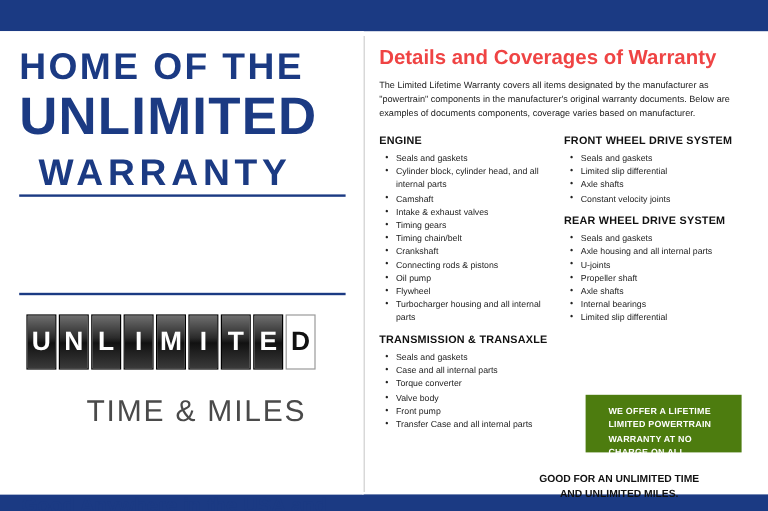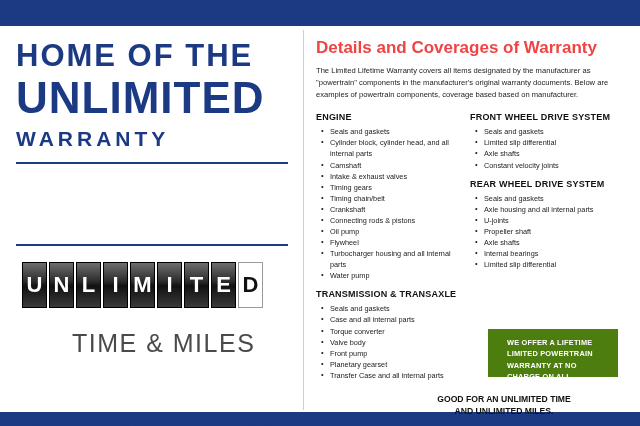--- a/index.html
+++ b/index.html
@@ -75,24 +75,25 @@
     letter-spacing: 2px;
     display: block;
   }
   .headline .l2 {
     font-size: 44px;
     letter-spacing: 1px;
     display: block;
     margin-top: 5px;
   }
   .headline .l3 {
-    font-size: 21px;
+    font-size: 31px;
     letter-spacing: 4px;
     display: block;
     margin-top: 8px;
+    margin-left: 16px;
   }
   .rule {
     position: absolute;
     left: 16px;
     width: 272px;
     height: 2px;
     background: #1b3a83;
   }
   .rule-top { top: 136px; }
   .rule-bot { top: 218px; }
@@ -200,21 +201,21 @@
     color: #ffffff;
     font-size: 7.4px;
     font-weight: bold;
     line-height: 1.55;
     padding: 8px 19px;
     box-sizing: border-box;
     letter-spacing: 0.2px;
   }
   .foot-note {
     position: absolute;
-    left: 384px;
+    left: 396px;
     top: 394px;
     width: 240px;
     text-align: center;
     color: #111;
     font-size: 8.6px;
     font-weight: bold;
     line-height: 1.35;
   }
 </style>
 </head>
@@ -247,48 +248,46 @@
     </div>
 
     <div class="time-miles">TIME &amp; MILES</div>
     <div class="good-anywhere">Good Anywhere in the USA and Canada</div>
   </div>
 
   <div class="divider-v"></div>
 
   <div class="right-panel">
     <div class="r-title">Details and Coverages of Warranty</div>
-    <p class="r-intro">The Limited Lifetime Warranty covers all items designated by the manufacturer as "powertrain" components in the manufacturer's original warranty documents. Below are examples of powertrain components, coverage based based on manufacturer.</p>
+    <p class="r-intro">The Limited Lifetime Warranty covers all items designated by the manufacturer as "powertrain" components in the manufacturer's original warranty documents. Below are examples of documents components, coverage varies based on manufacturer.</p>
 
     <div class="cols">
       <div class="col">
         <div class="sec-title first">ENGINE</div>
         <ul class="items">
           <li>Seals and gaskets</li>
           <li>Cylinder block, cylinder head, and all internal parts</li>
           <li>Camshaft</li>
           <li>Intake &amp; exhaust valves</li>
           <li>Timing gears</li>
           <li>Timing chain/belt</li>
           <li>Crankshaft</li>
           <li>Connecting rods &amp; pistons</li>
           <li>Oil pump</li>
           <li>Flywheel</li>
           <li>Turbocharger housing and all internal parts</li>
-          <li>Water pump</li>
         </ul>
 
         <div class="sec-title">TRANSMISSION &amp; TRANSAXLE</div>
         <ul class="items">
           <li>Seals and gaskets</li>
           <li>Case and all internal parts</li>
           <li>Torque converter</li>
           <li>Valve body</li>
           <li>Front pump</li>
-          <li>Planetary gearset</li>
           <li>Transfer Case and all internal parts</li>
         </ul>
       </div>
 
       <div class="col">
         <div class="sec-title first">FRONT WHEEL DRIVE SYSTEM</div>
         <ul class="items">
           <li>Seals and gaskets</li>
           <li>Limited slip differential</li>
           <li>Axle shafts</li>

